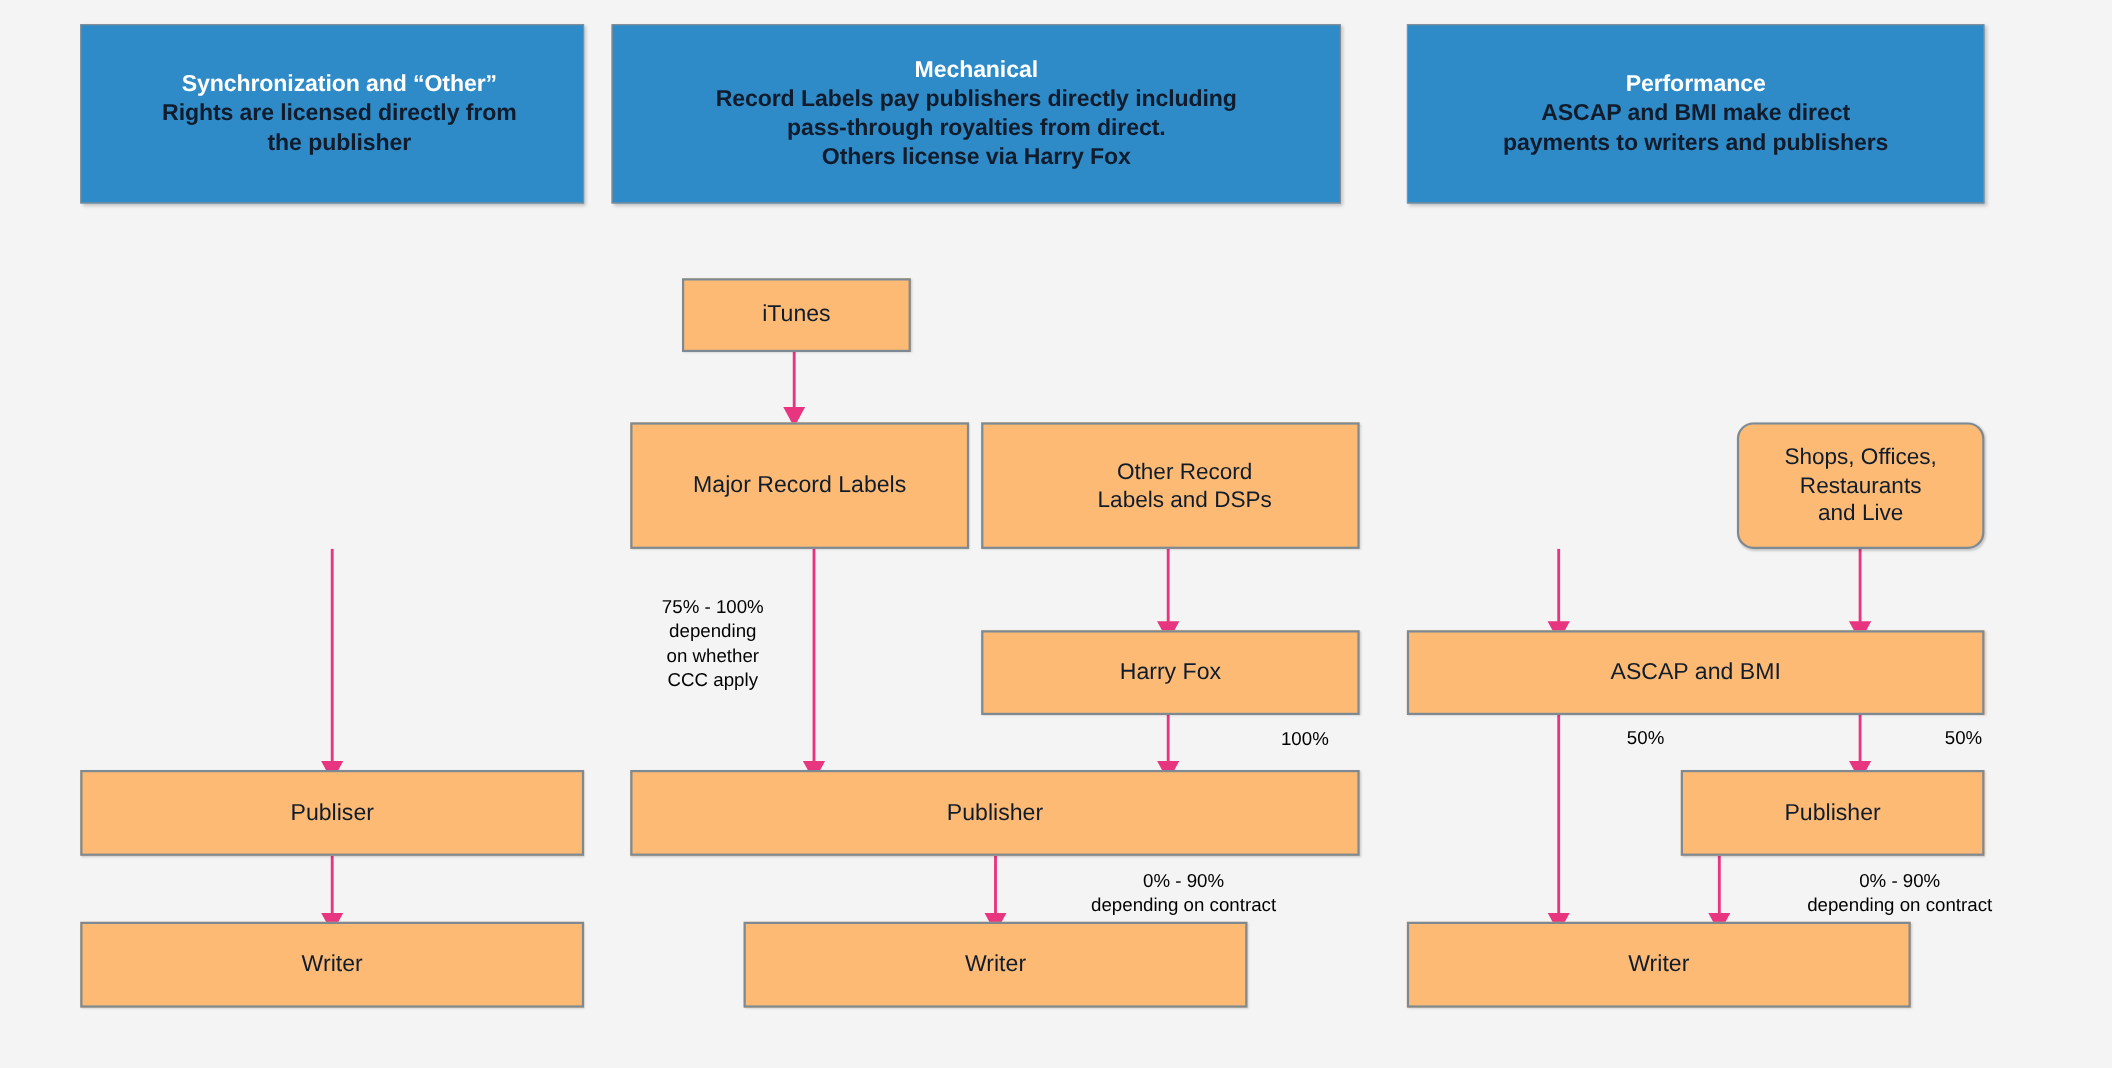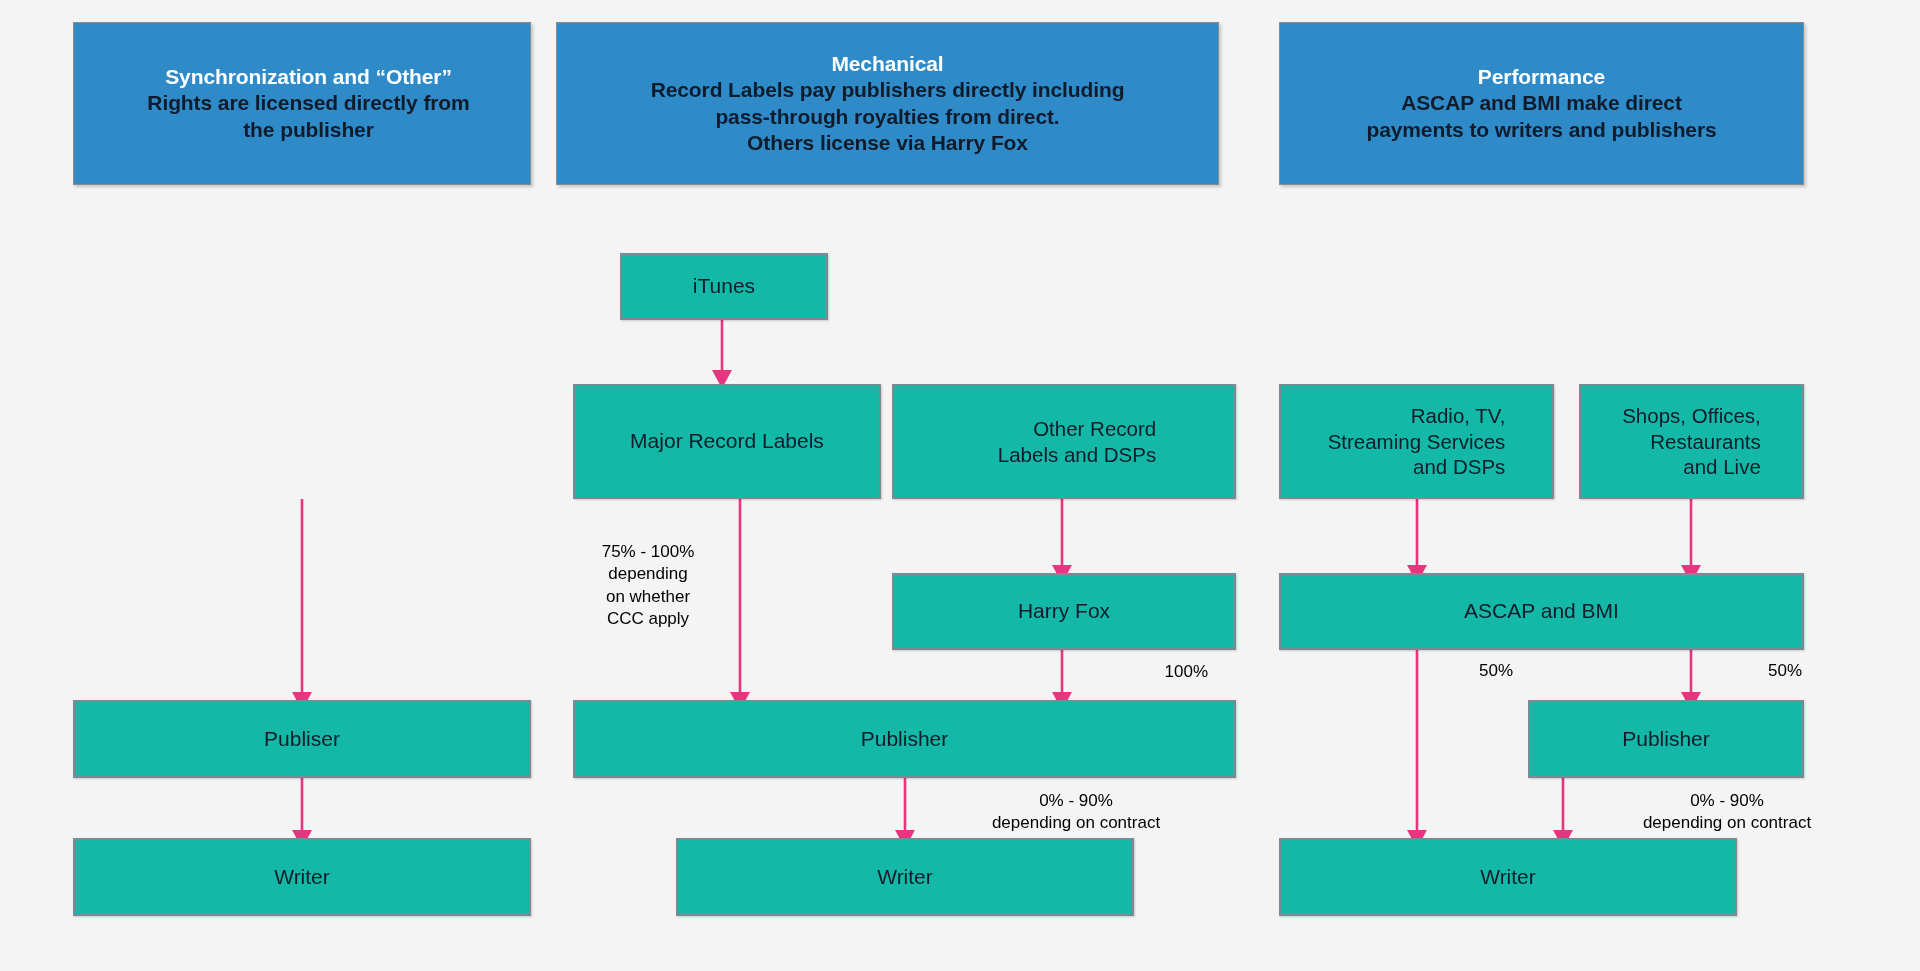--- a/index.html
+++ b/index.html
@@ -41,27 +41,27 @@
     color: #101c2c;
     letter-spacing: -0.1px;
   }
   .header-box .hline.first {
     color: #ffffff;
   }
 
   
   .node {
     position: absolute;
-    background: #14b8a6;
+    background: #fdba74;
     border: 2px solid #7d8a93;
     box-sizing: border-box;
     display: flex;
     align-items: center;
     justify-content: center;
-    text-align: right;
+    text-align: center;
     color: #101c2c;
     font-size: 21px;
     line-height: 1.26;
     padding: 2px 6px;
     box-shadow: 1px 1px 2px rgba(0,0,0,0.18);
   }
   .node.multiline { font-size: 20.5px; }
 
   
   .conn {
@@ -150,25 +150,22 @@
 
   <div class="node multiline" style="left:892px; top:384px; width:344px; height:115px; white-space:pre-line;padding-left:32px;">Other Record
 Labels and DSPs</div>
 
   <div class="node" style="left:892px; top:573px; width:344px; height:77px;">Harry Fox</div>
 
   <div class="node" style="left:573px; top:700px; width:663px; height:78px;">Publisher</div>
 
   <div class="node" style="left:676px; top:838px; width:458px; height:78px;">Writer</div>
 
-  <div class="node multiline" style="left:1279px; top:384px; width:275px; height:115px; white-space:pre-line;">Radio, TV,
-Streaming Services
-and DSPs</div>
 
-  <div class="node multiline" style="left:1579px; top:384px; width:225px; height:115px; white-space:pre-line;">Shops, Offices,
+  <div class="node multiline" style="left:1579px; top:384px; width:225px; height:115px; white-space:pre-line;border-radius:15px;">Shops, Offices,
 Restaurants
 and Live</div>
 
   <div class="node" style="left:1279px; top:573px; width:525px; height:77px;">ASCAP and BMI</div>
 
   <div class="node" style="left:1528px; top:700px; width:276px; height:78px;">Publisher</div>
 
   <div class="node" style="left:1279px; top:838px; width:458px; height:78px;">Writer</div>
 
   <div class="edge-label center" style="left:583px; top:541px; width:130px;">75% - 100%

